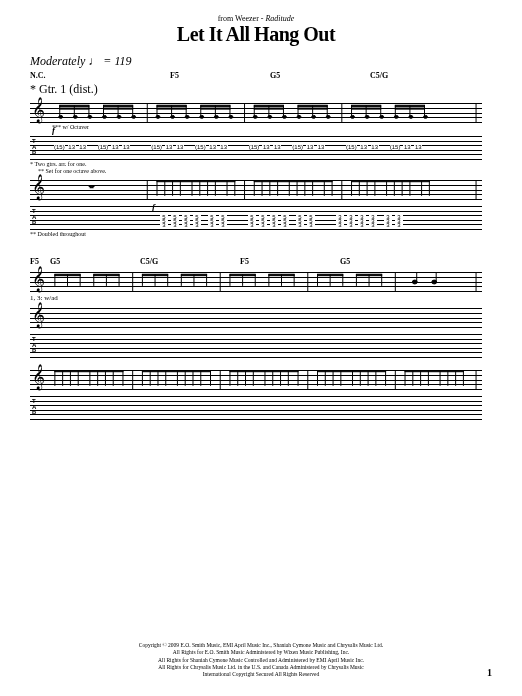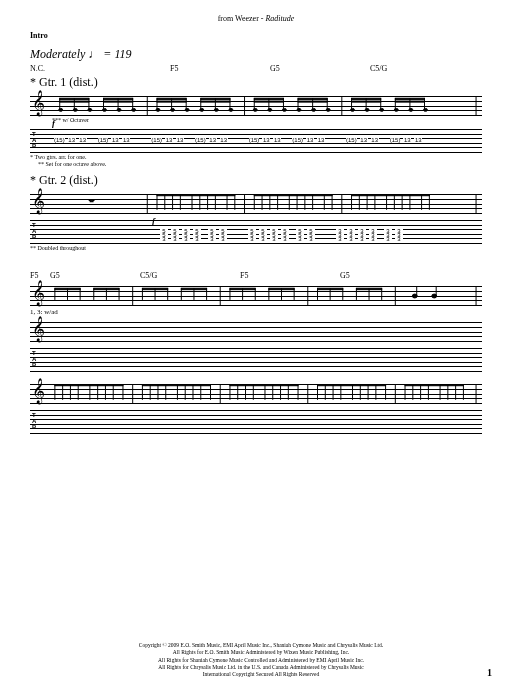--- a/index.html
+++ b/index.html
@@ -13,21 +13,21 @@
   }
   .page {
     padding: 14px 40px 10px 30px;
   }
   .header { text-align: center; margin-bottom: 8px; }
   .source { font-size: 8px; }
   .title { font-size: 20px; font-weight: bold; letter-spacing: -0.5px; }
   .credits { font-size: 7px; margin-top: 1px; }
   .section-label { font-size: 8px; font-weight: bold; }
   .tempo { font-size: 12px; margin-top: 7px; font-style: italic; }
-  .chord-row { display: flex; font-size: 8px; margin-top: 2px; }
+  .chord-row { display: flex; font-size: 8px; margin-top: 2px; font-weight: bold; }
   .chord-row span { display: inline-block; }
   .part-label { font-size: 12px; margin-top: 2px; }
   .foot { font-size: 6px; margin-top: 1px; }
   .staff {
     position: relative;
     height: 20px;
     margin-top: 6px;
   }
   .staff-lines {
     position: absolute; left: 0; right: 0; top: 0; bottom: 0;
@@ -85,23 +85,23 @@
 </style>
 </head>
 <body>
 
 <div class="page">
 
   <div class="header">
     <div class="source">
       <span>from Weezer - </span><i>Raditude</i>
     </div>
-  </div>
-
-  <div class="section-label">Intro</div>
+    <div class="title">Let It All Hang Out</div>
+  </div>
+
   <div class="tempo">Moderately ♩ = 119</div>
 
   <div class="chord-row">
     <span style="width:20px">N.C.</span>
     <span style="width:120px"></span>
     <span style="width:100px">F5</span>
     <span style="width:100px">G5</span>
     <span style="width:80px">C5/G</span>
   </div>
 
@@ -286,21 +286,20 @@
           <span>13</span>
         </div>
       <div class="tabcol">
           <span>13</span>
         </div>
     </div>
   </div>
   <div class="foot">* Two gtrs. arr. for one.</div>
   <div class="foot" style="margin-left:8px">** Set for one octave above.</div>
 
-  <div class="part-label" style="margin-top:6px">* Gtr. 2 (dist.)</div>
 
   <div class="staff">
     <div class="staff-lines"></div>
     <div class="clef">𝄞</div>
     <div class="notes">
       <svg class="note-content" viewBox="0 0 440 20">
         <g stroke="#000" stroke-width="1" fill="#000">
           <text x="40" y="14" font-size="14" font-family="serif">𝄻</text>
           <line x1="100" y1="0" x2="100" y2="20"></line>
 

